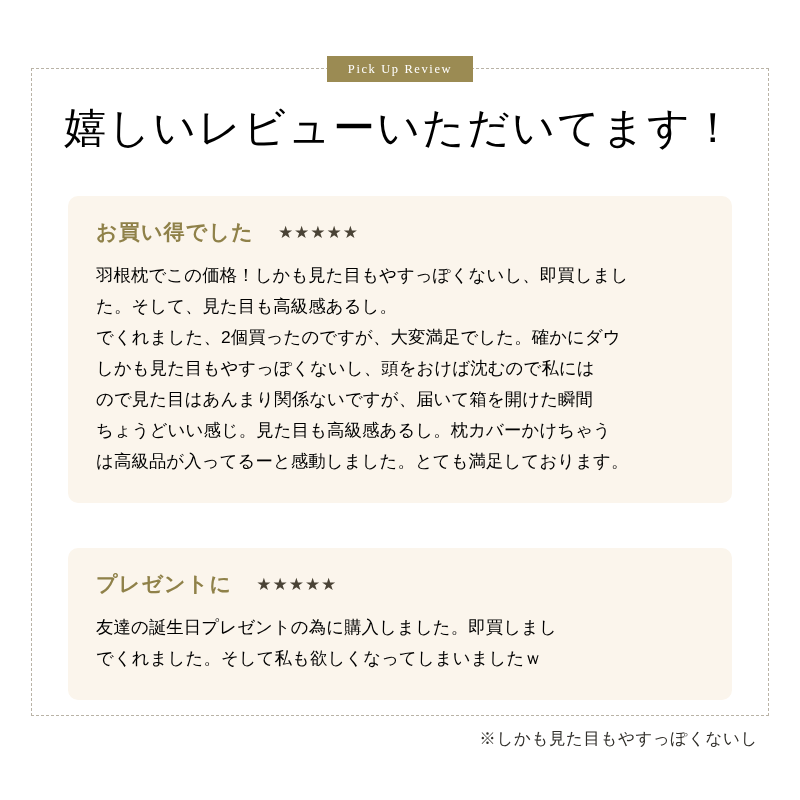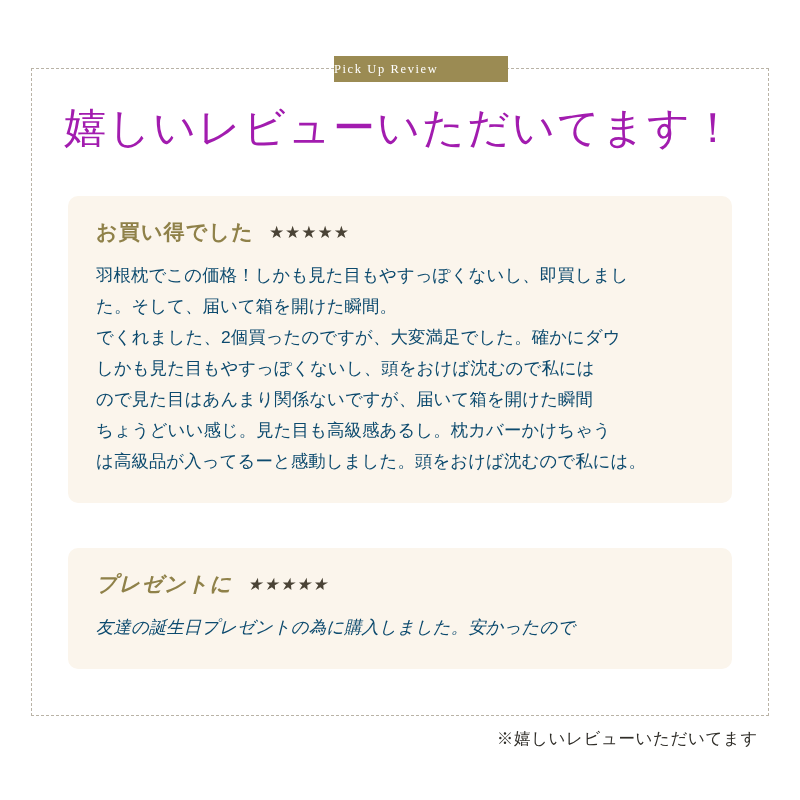--- a/index.html
+++ b/index.html
@@ -25,83 +25,83 @@
     position: absolute;
     left: 31px;
     top: 68px;
     width: 738px;
     height: 648px;
     border: 1px dashed #b9b3a6;
   }
   
   .badge {
     position: absolute;
-    left: 334px;
+    left: 327px;
     top: 56px;
-    width: 174px;
+    width: 146px;
     height: 26px;
     background: #9b8b53;
     display: flex;
     align-items: center;
-    justify-content: flex-start;
+    justify-content: center;
     z-index: 5;
   }
   .badge-label {
     color: #ffffff;
     font-family: "Liberation Serif", serif;
     font-size: 12.5px;
     letter-spacing: 1.6px;
     white-space: nowrap;
   }
   
   .heading {
     position: absolute;
     left: 0;
     top: 100px;
     width: 800px;
     text-align: center;
-    color: #a21caf;
+    color: #000000;
     font-family: "Liberation Serif", serif;
     font-size: 42px;
     letter-spacing: 2px;
     white-space: nowrap;
   }
   
   .card {
     position: absolute;
     left: 68px;
     width: 664px;
     background: #fbf5ec;
     border-radius: 10px;
     padding: 22px 28px 26px 28px;
   }
   #card-0 { top: 196px; }
-  #card-1 { top: 548px; font-style: italic; }
+  #card-1 { top: 548px; }
 
   .card-head {
     display: flex;
     align-items: center;
-    gap: 15px;
+    gap: 24px;
     margin-bottom: 14px;
   }
   .card-title {
     color: #8f8149;
     font-size: 21px;
     font-weight: bold;
     letter-spacing: 1.2px;
     white-space: nowrap;
   }
   .stars {
     color: #4a4336;
     font-size: 17px;
     letter-spacing: 1px;
     white-space: nowrap;
   }
   .card-body {
-    color: #0c4a6e;
+    color: #000000;
     font-size: 17.4px;
     line-height: 1.78;
     letter-spacing: 0.1px;
     margin-top: 11px;
   }
   .card-body p {
     margin: 0;
   }
   
   .footnote {
@@ -127,34 +127,35 @@
 
   <div class="heading">嬉しいレビューいただいてます！</div>
 
   <div class="card" id="card-0">
     <div class="card-head">
       <span class="card-title">お買い得でした</span>
       <span class="stars">★★★★★</span>
     </div>
     <div class="card-body">
       <p>羽根枕でこの価格！しかも見た目もやすっぽくないし、即買しまし</p>
-      <p>た。そして、届いて箱を開けた瞬間。</p>
+      <p>た。そして、見た目も高級感あるし。</p>
       <p>でくれました、2個買ったのですが、大変満足でした。確かにダウ</p>
       <p>しかも見た目もやすっぽくないし、頭をおけば沈むので私には</p>
       <p>ので見た目はあんまり関係ないですが、届いて箱を開けた瞬間</p>
       <p>ちょうどいい感じ。見た目も高級感あるし。枕カバーかけちゃう</p>
-      <p>は高級品が入ってるーと感動しました。頭をおけば沈むので私には。</p>
+      <p>は高級品が入ってるーと感動しました。とても満足しております。</p>
     </div>
   </div>
 
   <div class="card" id="card-1">
     <div class="card-head">
       <span class="card-title">プレゼントに</span>
       <span class="stars">★★★★★</span>
     </div>
     <div class="card-body">
-      <p>友達の誕生日プレゼントの為に購入しました。安かったので</p>
+      <p>友達の誕生日プレゼントの為に購入しました。即買しまし</p>
+      <p>でくれました。そして私も欲しくなってしまいましたｗ</p>
     </div>
   </div>
 
-  <div class="footnote">※嬉しいレビューいただいてます</div>
+  <div class="footnote">※しかも見た目もやすっぽくないし</div>
 
 </div>
 
 </body></html>

